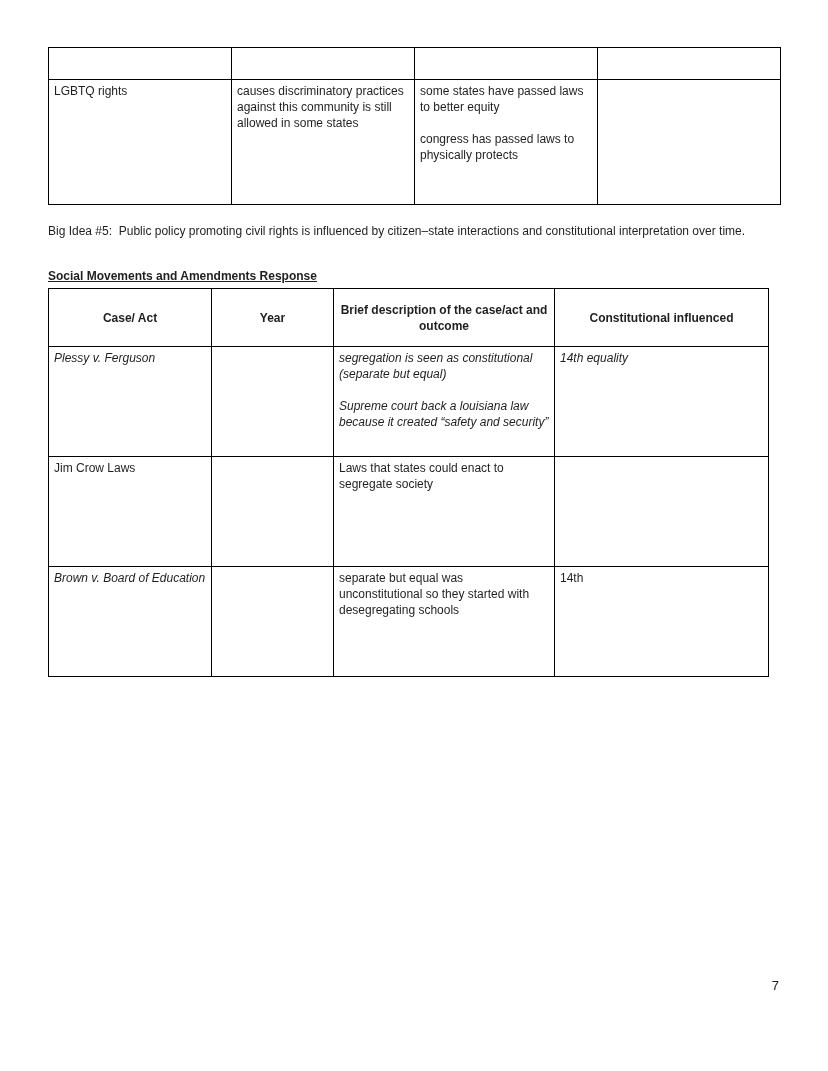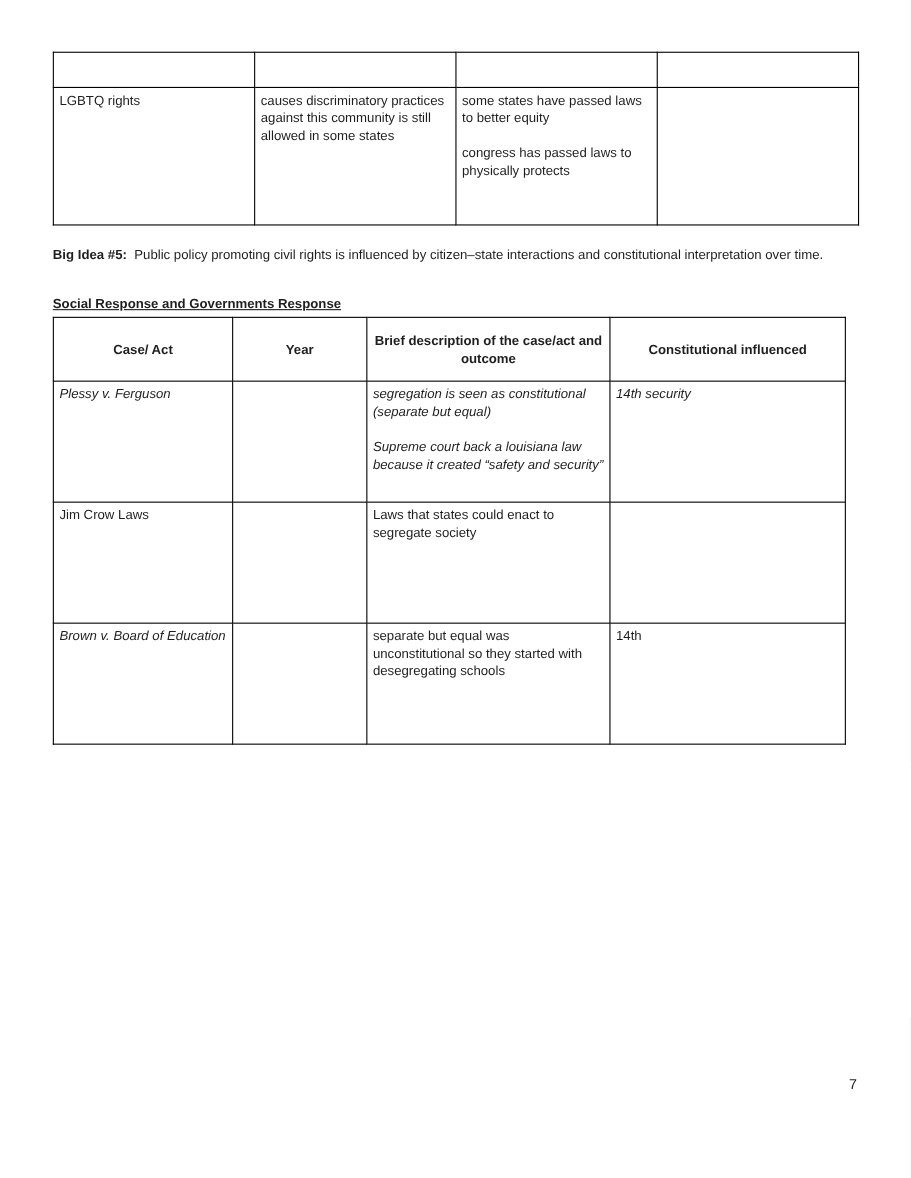--- a/index.html
+++ b/index.html
@@ -48,21 +48,21 @@
   .top-table col { width: 183px; }
   .top-table tr.stub-row td { height: 32px; }
   .top-table tr.body-row td { height: 125px; }
 
   .big-idea {
     position: absolute;
     left: 48px;
     top: 223px;
     width: 736px;
   }
-  .big-idea .label { font-weight: bold; }
+  .big-idea .label { font-weight: normal; }
 
   .section-heading {
     position: absolute;
     left: 48px;
     top: 268px;
     font-weight: bold;
     text-decoration: underline;
   }
 
   .main-table {
@@ -117,21 +117,21 @@
       <td>some states have passed laws to better equity
 
 congress has passed laws to physically protects</td>
       <td></td>
     </tr>
   </tbody>
     </table>
 
   <p class="big-idea"><span class="label">Big Idea #5:</span>&nbsp; <span>Public policy promoting civil rights is influenced by citizen–state interactions and constitutional interpretation over time.</span></p>
 
-  <p class="section-heading">Social Response and Governments Response</p>
+  <p class="section-heading">Social Movements and Amendments Response</p>
 
   <table class="tbl main-table">
     <colgroup>
       <col class="col-case">
         <col class="col-year">
         <col class="col-desc">
         <col class="col-prin">
     </colgroup>
     <tbody>
         <tr class="header-row">
@@ -139,21 +139,21 @@
       <th>Year</th>
       <th>Brief description of the case/act and outcome</th>
       <th>Constitutional influenced</th>
     </tr>
     <tr class="row-0">
       <td class="italic">Plessy v. Ferguson</td>
       <td></td>
       <td>segregation is seen as constitutional (separate but equal)
 
 Supreme court back a louisiana law because it created “safety and security”</td>
-      <td>14th security</td>
+      <td>14th equality</td>
     </tr>
     <tr class="row-1">
       <td>Jim Crow Laws</td>
       <td></td>
       <td>Laws that states could enact to segregate society</td>
       <td></td>
     </tr>
     <tr class="row-2">
       <td class="italic">Brown v. Board of Education</td>
       <td></td>

